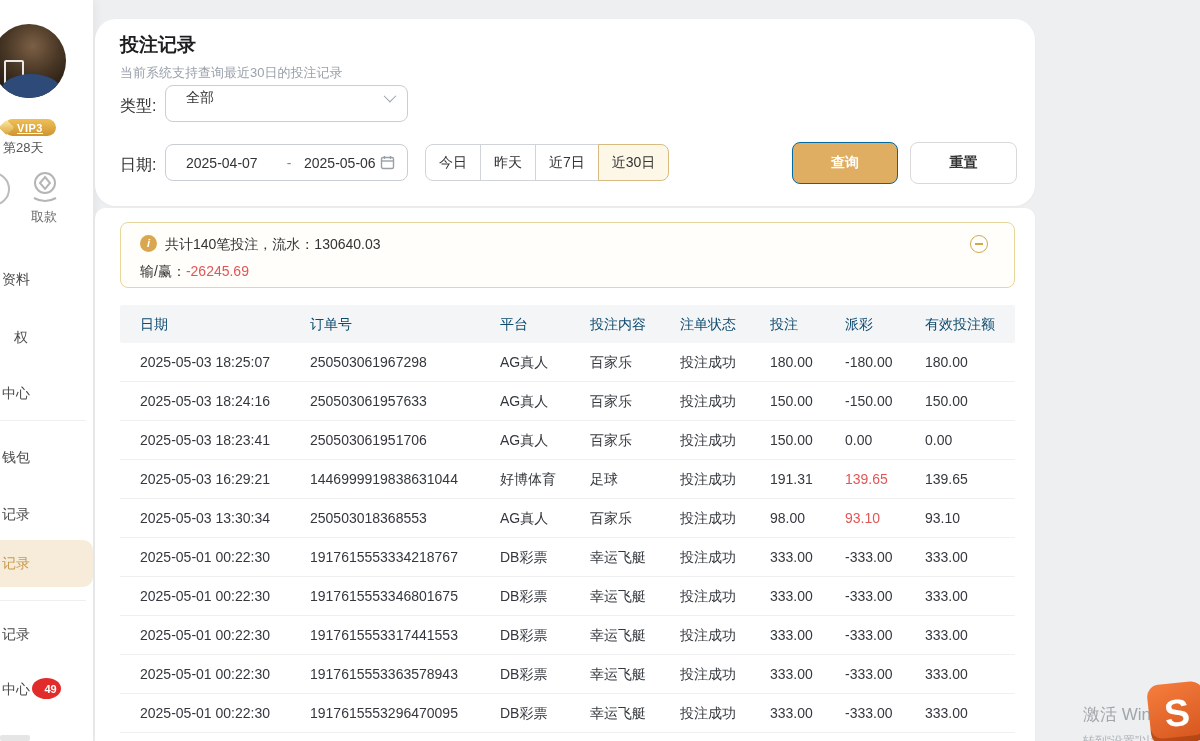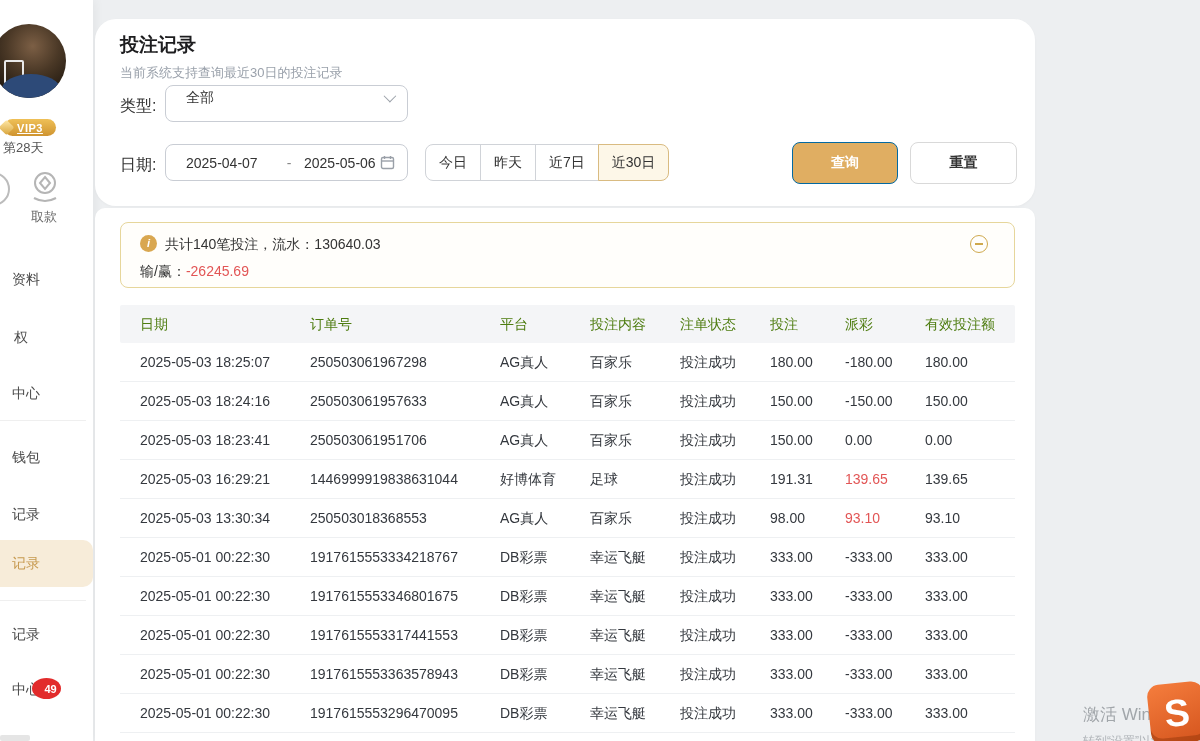--- a/index.html
+++ b/index.html
@@ -18,21 +18,21 @@
           background:linear-gradient(180deg,#efc057,#cf9430);color:#fff;font-size:11px;font-weight:bold;
           display:flex;align-items:center;justify-content:center;letter-spacing:.5px;text-decoration:underline;}
   .vip-badge .gem{position:absolute;left:-3px;top:3px;width:11px;height:11px;background:linear-gradient(135deg,#ffe9a8,#d8a43c);
           transform:rotate(45deg);border-radius:2px;}
   .streak{position:absolute;left:3px;top:139px;font-size:13px;color:#555;white-space:nowrap;}
   .qa-icon1{position:absolute;left:-24px;top:172px;width:30px;height:30px;border:2px solid #bcbcbc;border-radius:50%;}
   .qa-withdraw{position:absolute;left:26px;top:168px;width:36px;height:36px;cursor:pointer;}
   .qa-label{position:absolute;left:22px;top:208px;width:44px;text-align:center;font-size:13px;color:#666;}
   .side-item{position:absolute;left:0;width:93px;height:34px;line-height:34px;font-size:14px;color:#4a4a4a;
              white-space:nowrap;cursor:pointer;}
-  .side-item .lbl{padding-left:12px;}
+  .side-item .lbl{padding-left:2px;}
   .side-item.active-box{top:540px;height:47px;line-height:47px;background:#f7ecd9;border-radius:0 10px 10px 0;color:#c79a50;}
   .side-div{position:absolute;left:0;width:86px;height:1px;background:#efefef;}
   .badge-red{position:absolute;left:32px;top:678px;width:21px;height:21px;border-radius:50%;background:#e22b2b;
              color:#fff;font-size:11px;font-weight:bold;display:flex;align-items:center;justify-content:center;padding-left:8px;}
   .bottom-smudge{position:absolute;left:0;top:735px;width:30px;height:6px;background:#cfcfcf;opacity:.55;border-radius:2px;}
 
   
   .card{position:absolute;left:95px;width:940px;background:#fff;border-radius:10px;box-shadow:0 1px 3px rgba(0,0,0,.03);}
   .card1{top:19px;height:187px;border-radius:21px;}
   .card2{top:208px;height:545px;border-radius:10px 10px 0 0;}
@@ -70,21 +70,21 @@
            color:#fff;font-size:11px;font-weight:bold;text-align:center;line-height:17px;font-style:italic;}
   .sum-line2{position:absolute;left:19px;top:40px;font-size:14px;color:#333;}
   .red{color:#e25555;}
   .collapse-ic{position:absolute;right:26px;top:12px;width:18px;height:18px;border:1px solid #cfa94e;border-radius:50%;
            box-sizing:border-box;cursor:pointer;}
   .collapse-ic::after{content:"";position:absolute;left:4px;top:7px;width:8px;height:1.6px;background:#cfa94e;}
 
   
   .table{position:absolute;left:25px;top:97px;width:895px;font-size:14px;}
   .thead,.trow{display:grid;grid-template-columns:170px 190px 90px 90px 90px 75px 80px auto;}
-  .thead{height:38px;line-height:38px;background:#f4f5f7;color:#4d7c0f;border-radius:2px;}
+  .thead{height:38px;line-height:38px;background:#f4f5f7;color:#0c4a6e;border-radius:2px;}
   .trow{height:39px;line-height:38px;box-sizing:border-box;border-bottom:1px solid #eef0f2;color:#34383e;}
   .tcell,.hcell{padding-left:20px;overflow:hidden;white-space:nowrap;}
 
   
   .wm1{position:absolute;left:1083px;top:703px;font-size:17px;color:#8f9499;opacity:.8;white-space:nowrap;}
   .wm2{position:absolute;left:1083px;top:733px;font-size:12px;color:#9ea3a8;opacity:.8;white-space:nowrap;}
   .slogo{position:absolute;left:1149px;top:683px;width:56px;height:60px;border-radius:12px;
          background:linear-gradient(160deg,#f57d3d,#d4541d);transform:rotate(-6deg);
          box-shadow:inset 0 -6px 0 rgba(120,40,0,.35);color:#fff;font-size:38px;font-weight:bold;
          display:flex;align-items:center;justify-content:center;}

